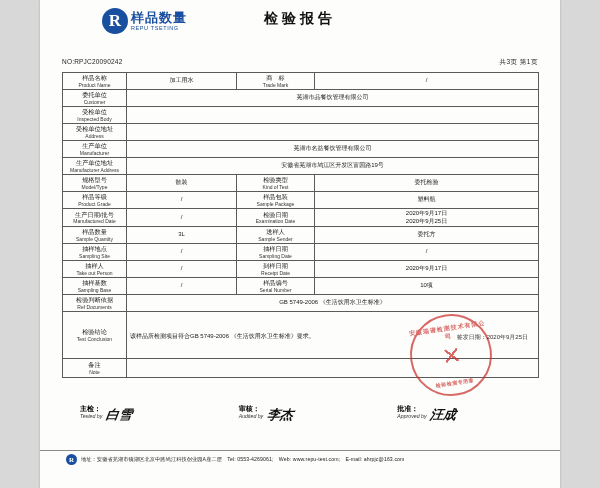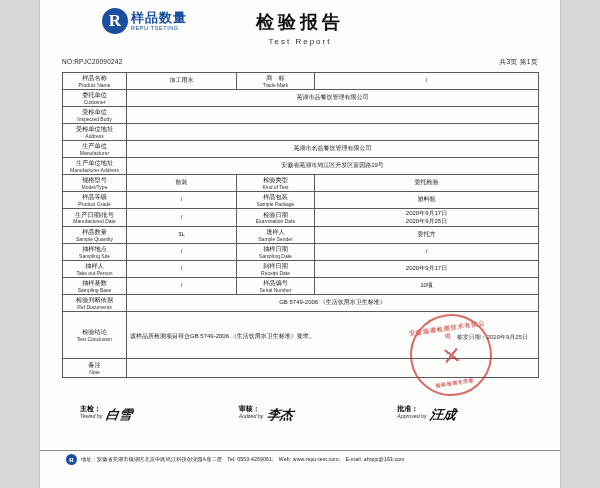--- a/index.html
+++ b/index.html
@@ -20,21 +20,21 @@
   }
   .logo-mark{
     width:26px;height:26px;border-radius:50%;
     background:#1a4fa0;color:#fff;font-weight:bold;font-size:17px;
     display:flex;align-items:center;justify-content:center;
     font-family:"Liberation Serif", serif;
   }
   .logo-cn{font-size:13px;font-weight:bold;color:#1a4fa0;letter-spacing:1px;line-height:1.05;}
   .logo-en{font-size:5.5px;color:#1a4fa0;letter-spacing:.6px;}
   .title-zone{position:absolute;left:0;right:0;top:10px;text-align:center;}
-  .doc-title{font-size:18px;font-weight:bold;letter-spacing:4px;color:#111;font-family:"Liberation Serif", serif;}
+  .doc-title{font-size:14px;font-weight:bold;letter-spacing:4px;color:#111;font-family:"Liberation Serif", serif;}
   .doc-subtitle{font-size:8px;letter-spacing:2px;color:#333;margin-top:3px;}
   .meta-row{
     position:relative;height:12px;font-size:6.5px;color:#222;
   }
   .meta-no{position:absolute;left:22px;top:0;letter-spacing:.2px;}
   .meta-page{position:absolute;right:22px;top:0;letter-spacing:.5px;}
 
   
   table.main{
     position:absolute;left:22px;top:72px;width:476px;
@@ -119,21 +119,20 @@
   <div class="header">
     <div class="logo">
       <div class="logo-mark">R</div>
       <div>
         <div class="logo-cn">样品数量</div>
         <div class="logo-en">REPU TSETING</div>
       </div>
     </div>
     <div class="title-zone">
       <div class="doc-title">检验报告</div>
-      <div class="doc-subtitle">Test  Report</div>
     </div>
   </div>
 
   <div class="meta-row">
     <div class="meta-no">NO:RPJC20090242</div>
     <div class="meta-page">共3页 第1页</div>
   </div>
 
   <table class="main">
     <colgroup>

